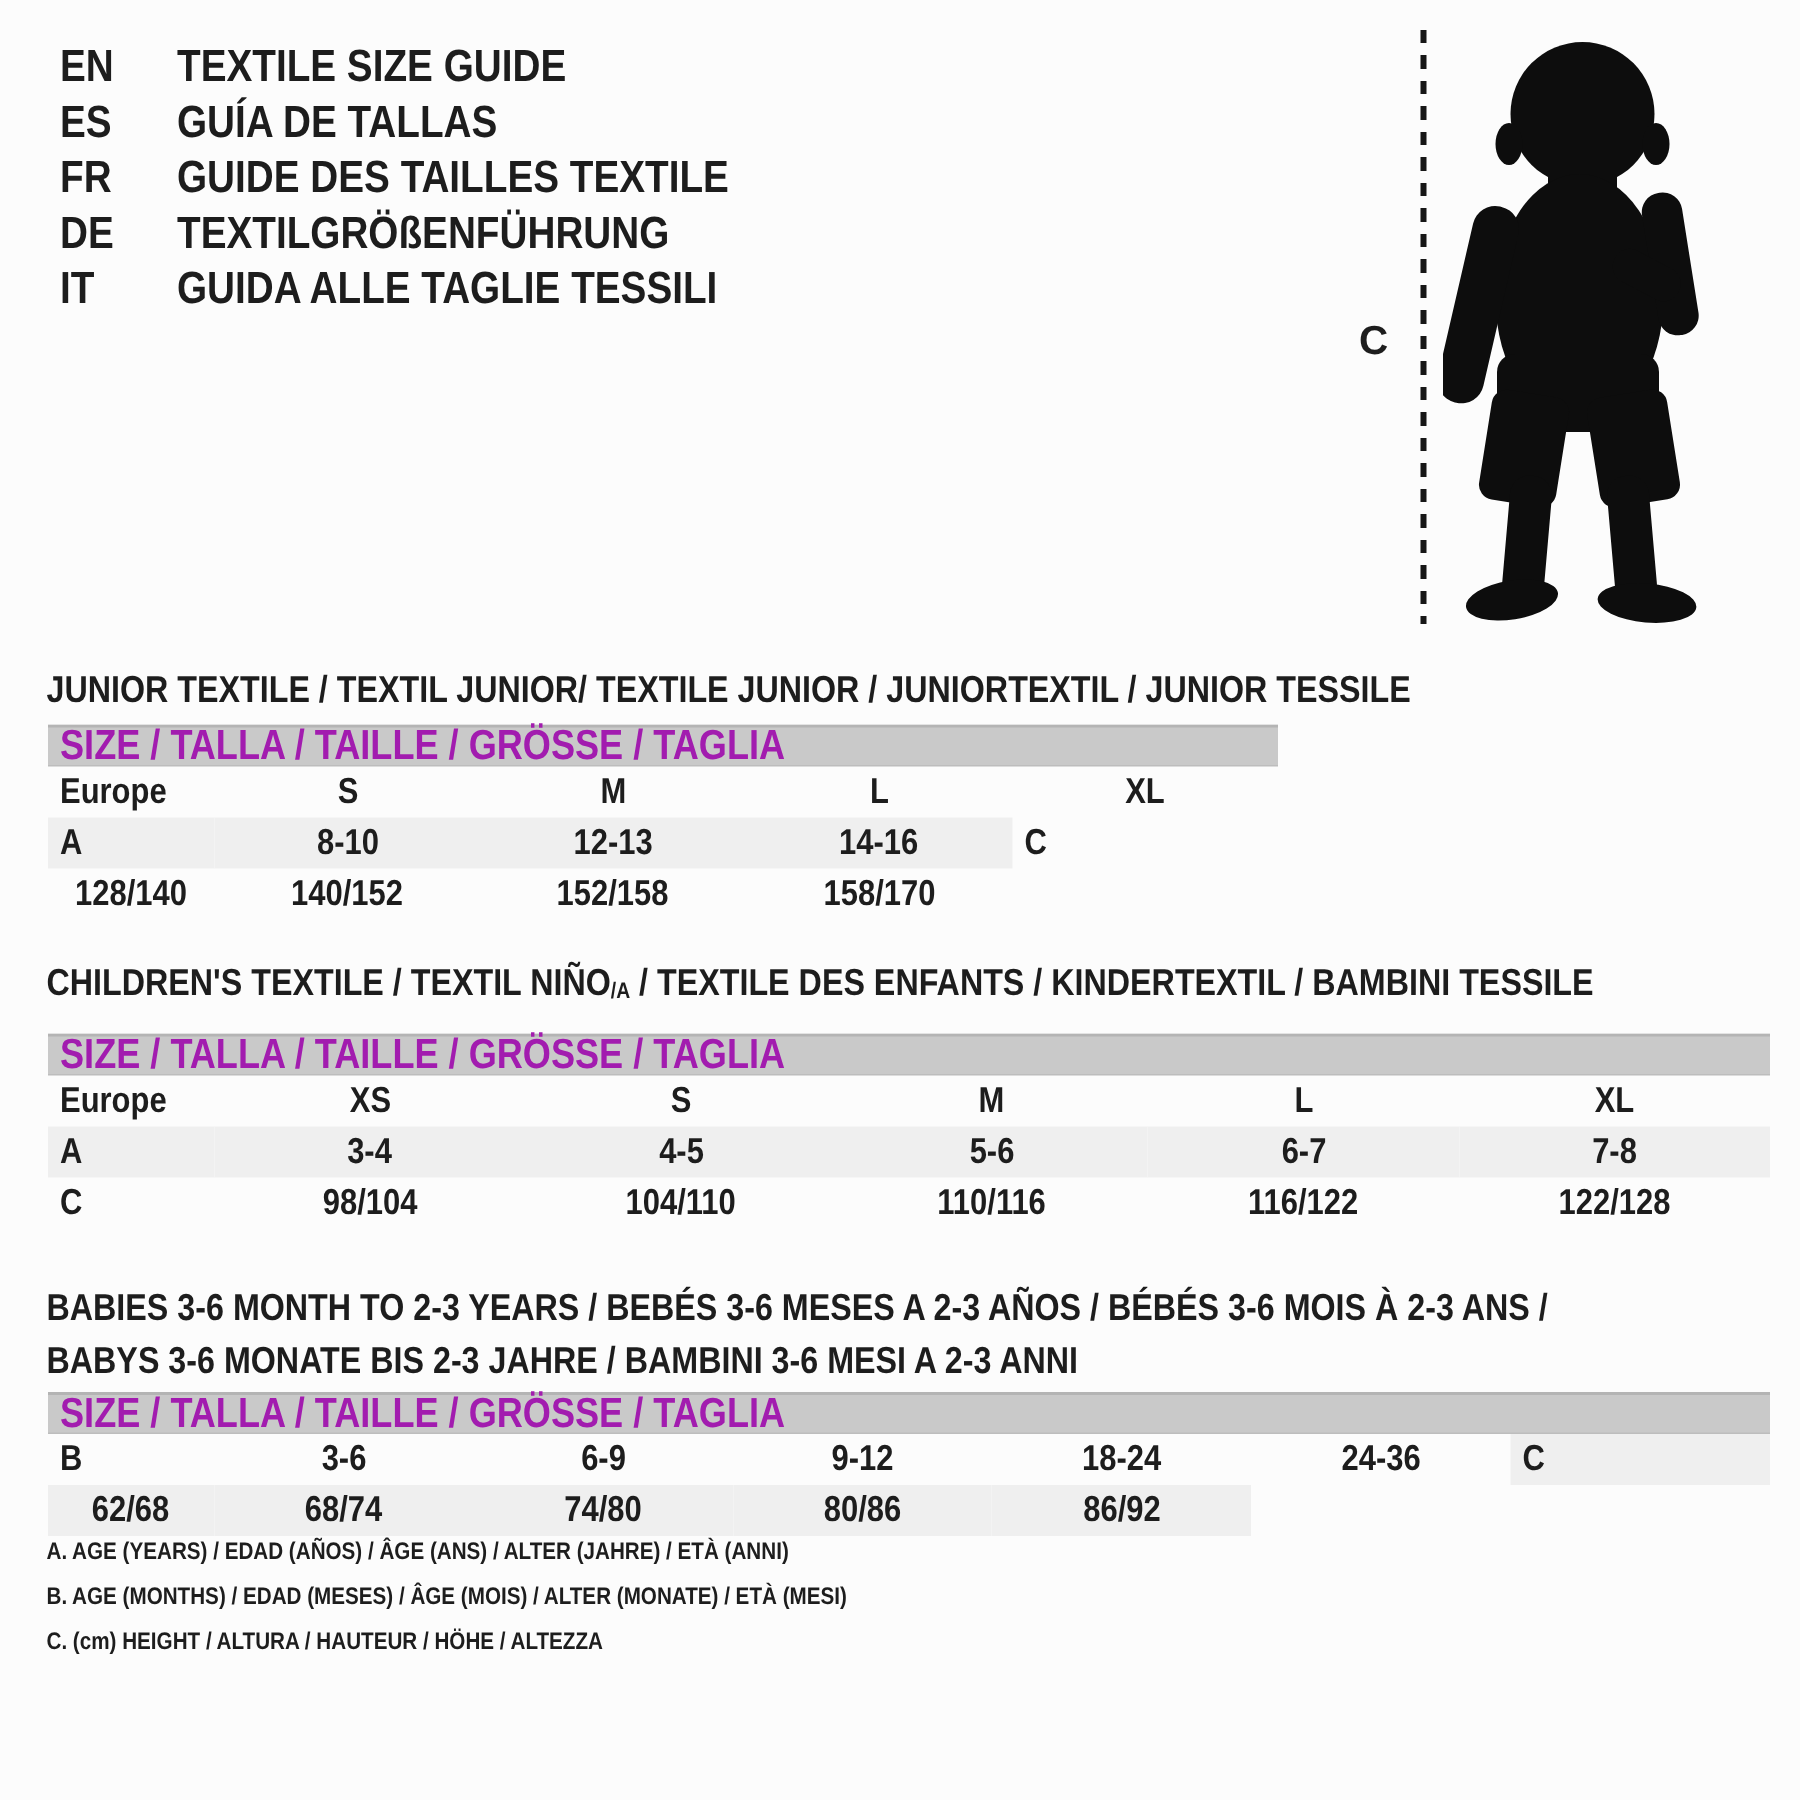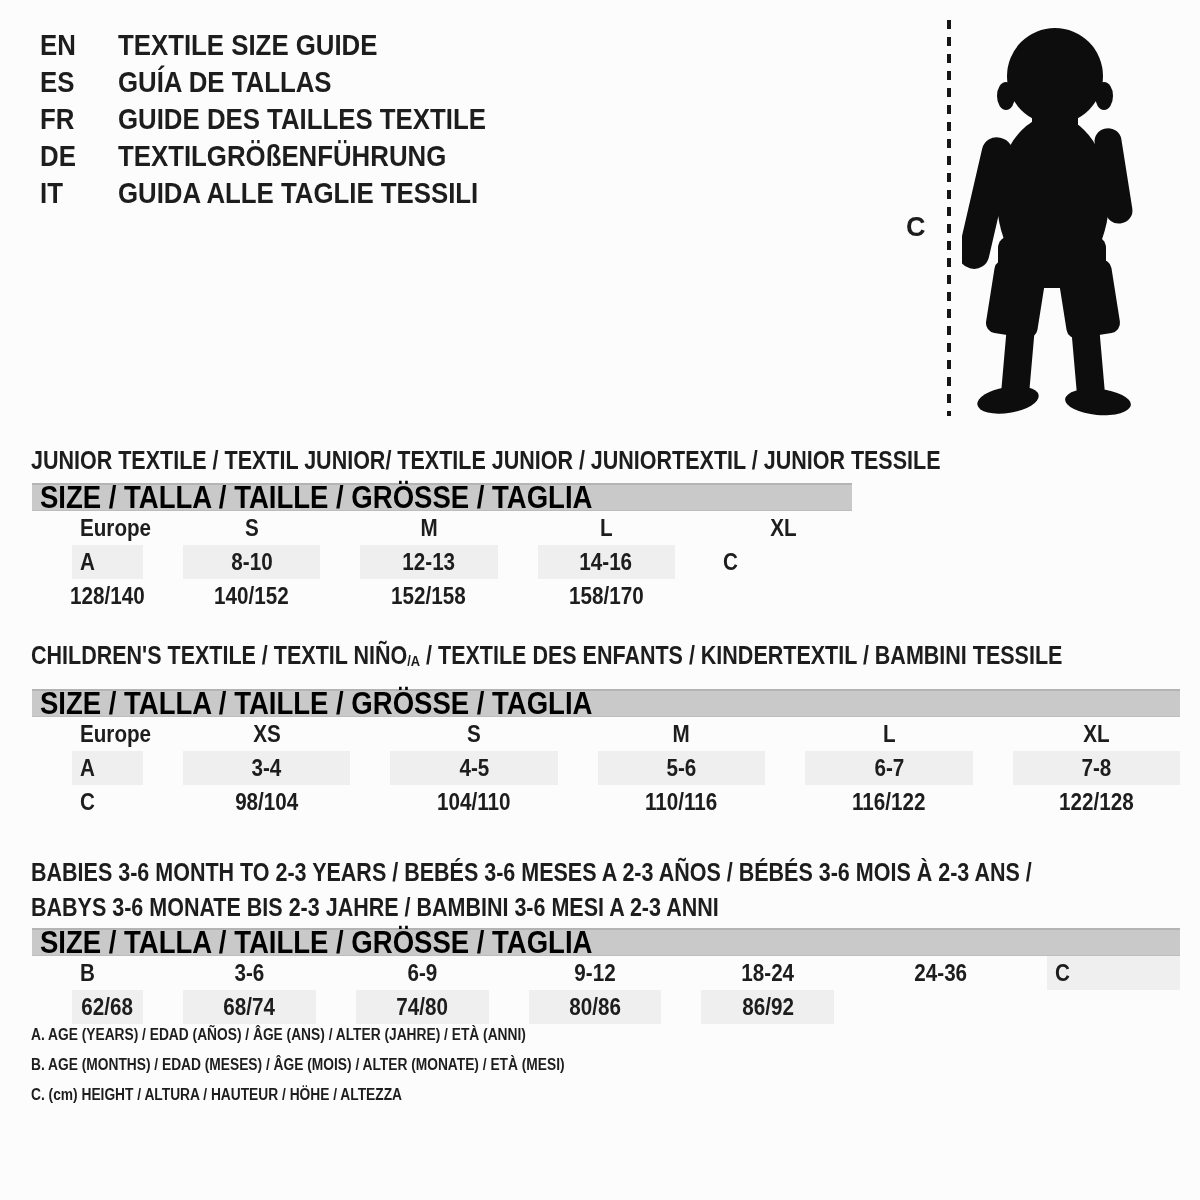--- a/index.html
+++ b/index.html
@@ -23,23 +23,23 @@
   .baby-svg{position:absolute;left:962px;top:14px;}
 
   
   .sec-title{position:absolute;left:31px;font-size:25px;font-weight:700;line-height:25px;white-space:nowrap;}
   .two-line{line-height:35px;}
   .subsm{font-size:15px;font-weight:700;vertical-align:-2px;}
 
   
   .tbl{position:absolute;display:grid;}
   .tbl-head{grid-column:1/-1;background:#c9c9c9;display:flex;align-items:center;
-    padding-left:8px;font-size:32px;font-weight:700;color:#000000;
+    padding-left:8px;font-size:28px;font-weight:700;color:#a21caf;
     box-shadow:inset 0 2px 0 rgba(0,0,0,0.10), inset 0 -1px 0 rgba(0,0,0,0.06);}
-  .cell{display:flex;align-items:center;justify-content:center;font-size:24px;font-weight:700;margin-left:40px;}
+  .cell{display:flex;align-items:center;justify-content:center;font-size:24px;font-weight:700;}
   .cell.lbl{justify-content:flex-start;padding-left:8px;}
   .shade{background:#efefef;}
 
   
   .footnotes{position:absolute;left:31px;top:1020px;font-size:16px;font-weight:700;line-height:30px;}
   .fn-row{height:30px;}
 </style>
 </head>
 <body>
 

